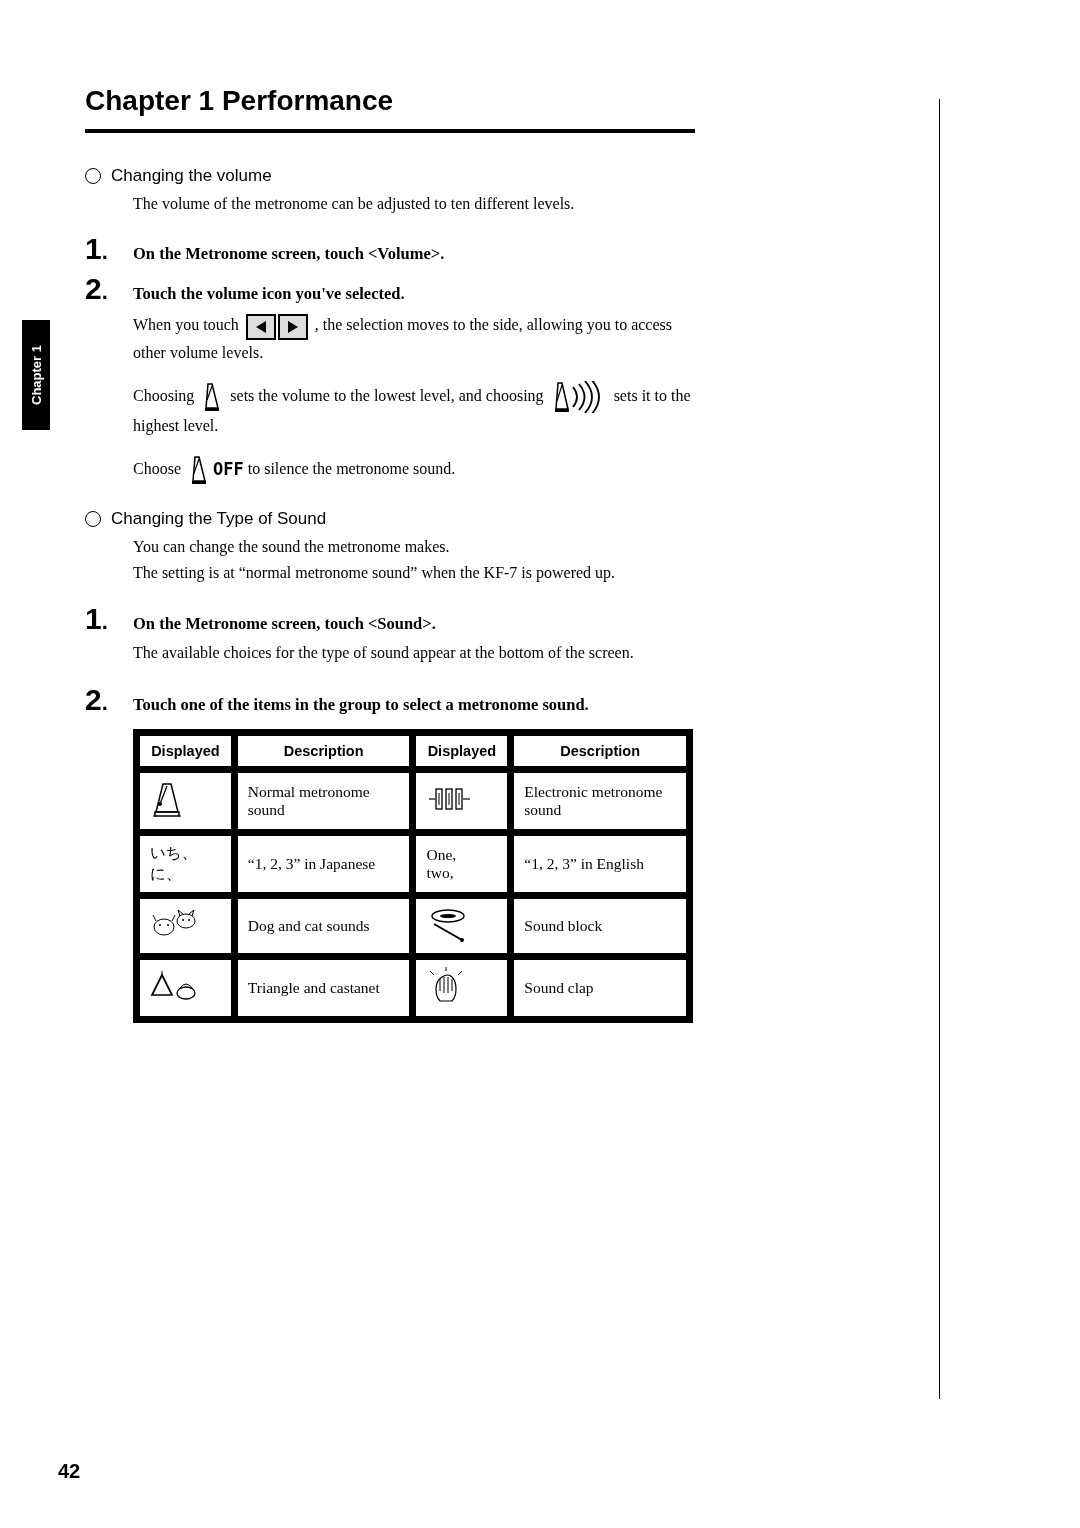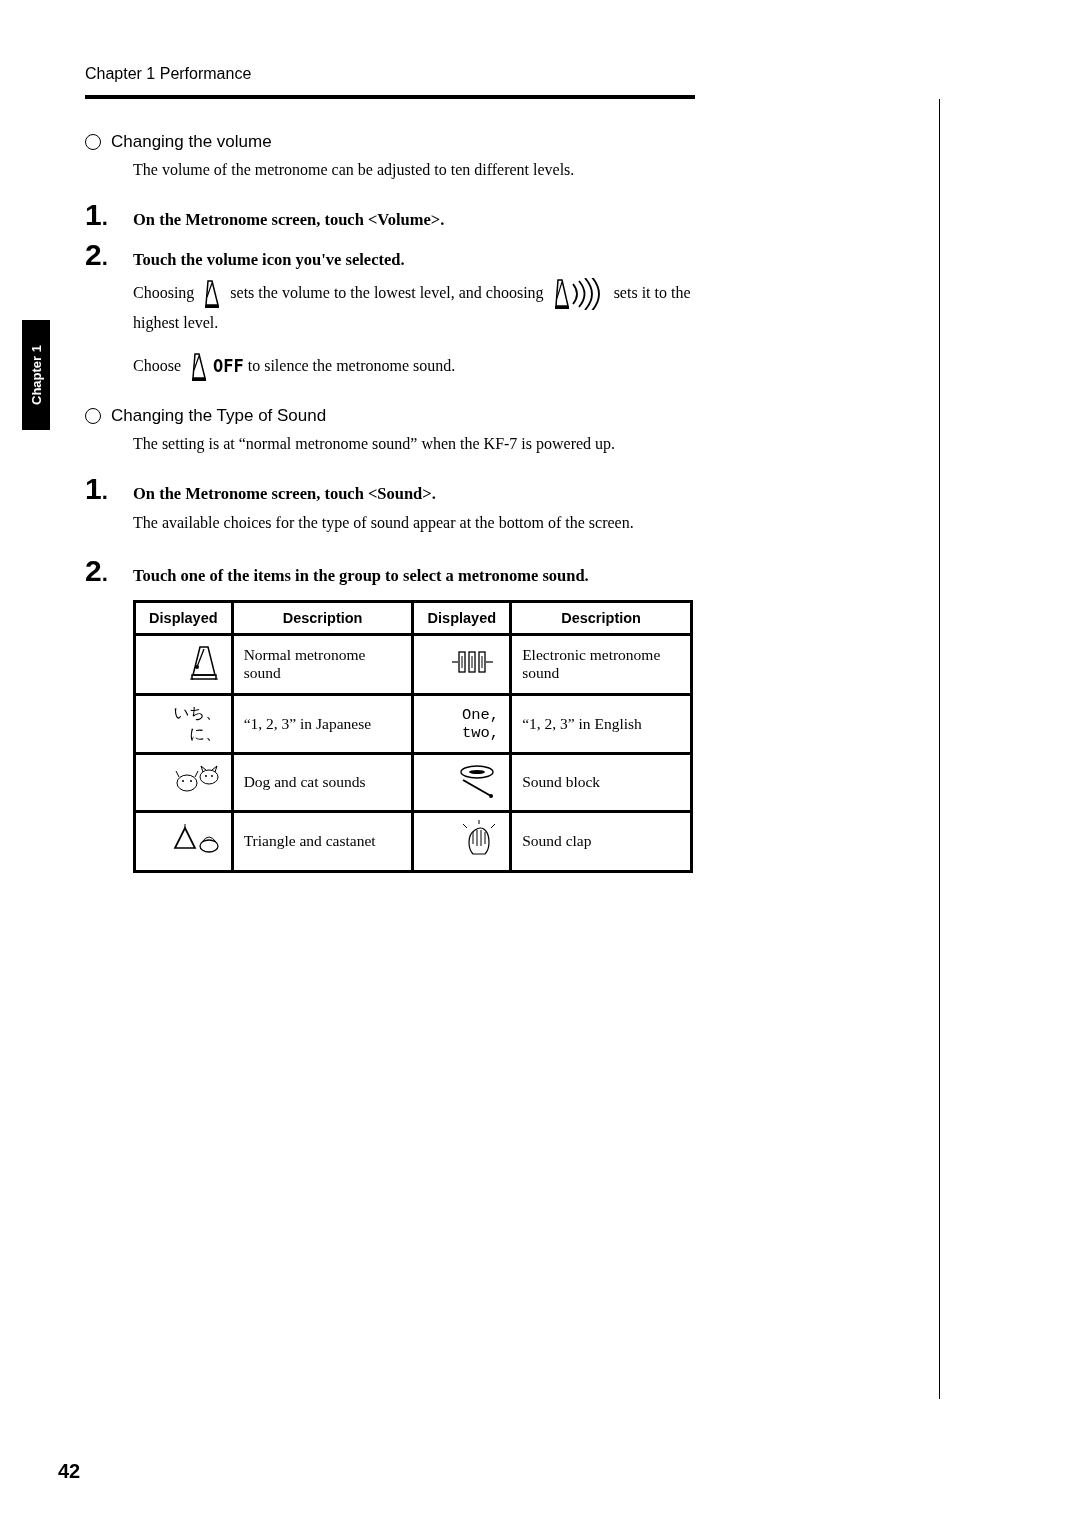--- a/index.html
+++ b/index.html
@@ -29,23 +29,24 @@
       transform: rotate(180deg);
     }
     .content {
       position: absolute;
       left: 85px;
       top: 65px;
       width: 610px;
     }
     .chapter-heading {
       font-family: Arial, sans-serif;
-      font-weight: normal;
-      font-size: 16px;
+      font-weight: bold;
+      font-size: 28px;
       margin-bottom: 12px;
+      margin-top: 20px;
     }
     .thick-rule {
       border: none;
       border-top: 4px solid #000;
       margin-bottom: 33px;
     }
     .section-head {
       display: flex;
       align-items: center;
       font-family: Arial, sans-serif;
@@ -141,36 +142,36 @@
       font-weight: bold;
       vertical-align: middle;
     }
     .sound-table {
       margin-left: 48px;
       margin-top: 12px;
       border-collapse: collapse;
       width: 560px;
     }
     .sound-table th, .sound-table td {
-      border: 3px solid #000000;
+      border: 7px solid #000000;
       padding: 7px 10px;
       vertical-align: middle;
     }
     .sound-table th {
       font-family: Arial, sans-serif;
       font-size: 14.5px;
       text-align: center;
     }
     .sound-table td {
       font-size: 15.5px;
     }
     .icon-cell {
-      text-align: right;
+      text-align: left;
       width: 98px;
-      font-family: Liberation Mono, monospace;
+      font-family: Liberation Serif, serif;
       font-size: 15px;
       padding: 4px 5px;
     }
     .desc-cell { width: 185px; }
     .page-num {
       position: absolute;
       bottom: 45px;
       left: 58px;
       font-family: Arial, sans-serif;
       font-weight: bold;
@@ -204,20 +205,28 @@
   <div class="step">
     <div class="step-num">1<span class="dot">.</span></div>
     <div class="step-title">On the Metronome screen, touch &lt;Volume&gt;.</div>
   </div>
 
   <div class="step">
     <div class="step-num">2<span class="dot">.</span></div>
     <div class="step-title">Touch the volume icon you've selected.</div>
   </div>
 
+  <div class="inline-block">
+    <span>When you touch </span>
+    <span class="icon-box">
+      <span class="arrow-btn arrow-left"></span>
+      <span class="arrow-btn arrow-right"></span>
+    </span>
+    <span>, the selection moves to the side, allowing you to access other volume levels.</span>
+  </div>
 
   <div class="inline-block">
     <span>Choosing </span>
     <span class="metro-icon">
       <svg width="22" height="30" viewBox="0 0 22 30">
           <path d="M7 2 L11 2 L17 26 L5 26 Z" fill="none" stroke="#000" stroke-width="1.5"></path>
           <line x1="11" y1="4" x2="6" y2="18" stroke="#000" stroke-width="1.2"></line>
           <rect x="4" y="26" width="14" height="3" fill="#000"></rect>
         </svg>
     </span>
@@ -245,20 +254,21 @@
           <rect x="4" y="26" width="14" height="3" fill="#000"></rect>
         </svg>
     </span><span class="off-label">OFF</span>
     <span> to silence the metronome sound.</span>
   </div>
 
   <div class="section-head">
     <span class="circle-icon"></span>
     <span>Changing the Type of Sound</span>
   </div>
+  <div class="intro-text" style="margin-bottom:4px;">You can change the sound the metronome makes.</div>
   <div class="intro-text">The setting is at “normal metronome sound” when the KF-7 is powered up.</div>
 
   <div class="step">
     <div class="step-num">1<span class="dot">.</span></div>
     <div class="step-title">On the Metronome screen, touch &lt;Sound&gt;.</div>
   </div>
   <div class="step-desc">The available choices for the type of sound appear at the bottom of the screen.</div>
 
   <div class="step">
     <div class="step-num">2<span class="dot">.</span></div>

